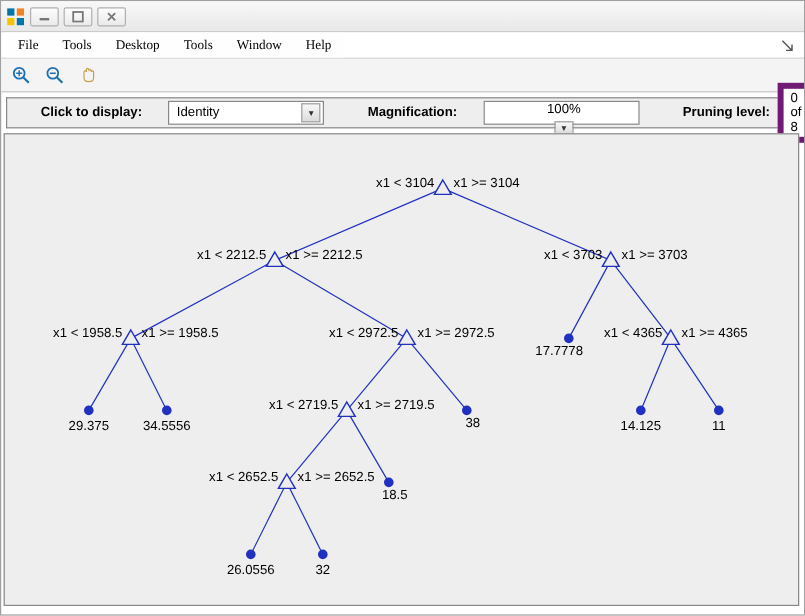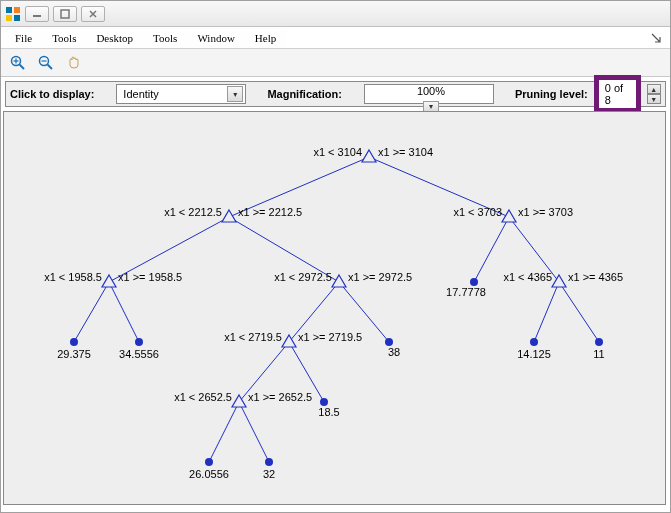--- a/index.html
+++ b/index.html
@@ -80,21 +80,21 @@
   .controls-row {
     display: flex;
     align-items: center;
     border: 1px solid #888;
     margin: 4px;
     padding: 2px 4px;
     background: #eee;
     height: 26px;
     gap: 6px;
   }
-  .ctl-label { font-weight: bold; white-space: nowrap; }
+  .ctl-label { font-weight: bold; white-space: nowrap; margin-left: 24px; }
   .dropdown {
     height: 20px;
     border: 1px solid #888;
     background: #fff;
     display: flex; align-items: center;
     padding: 0 2px 0 6px;
     gap: 4px;
     min-width: 120px;
     justify-content: space-between;
     margin-left: 16px;

